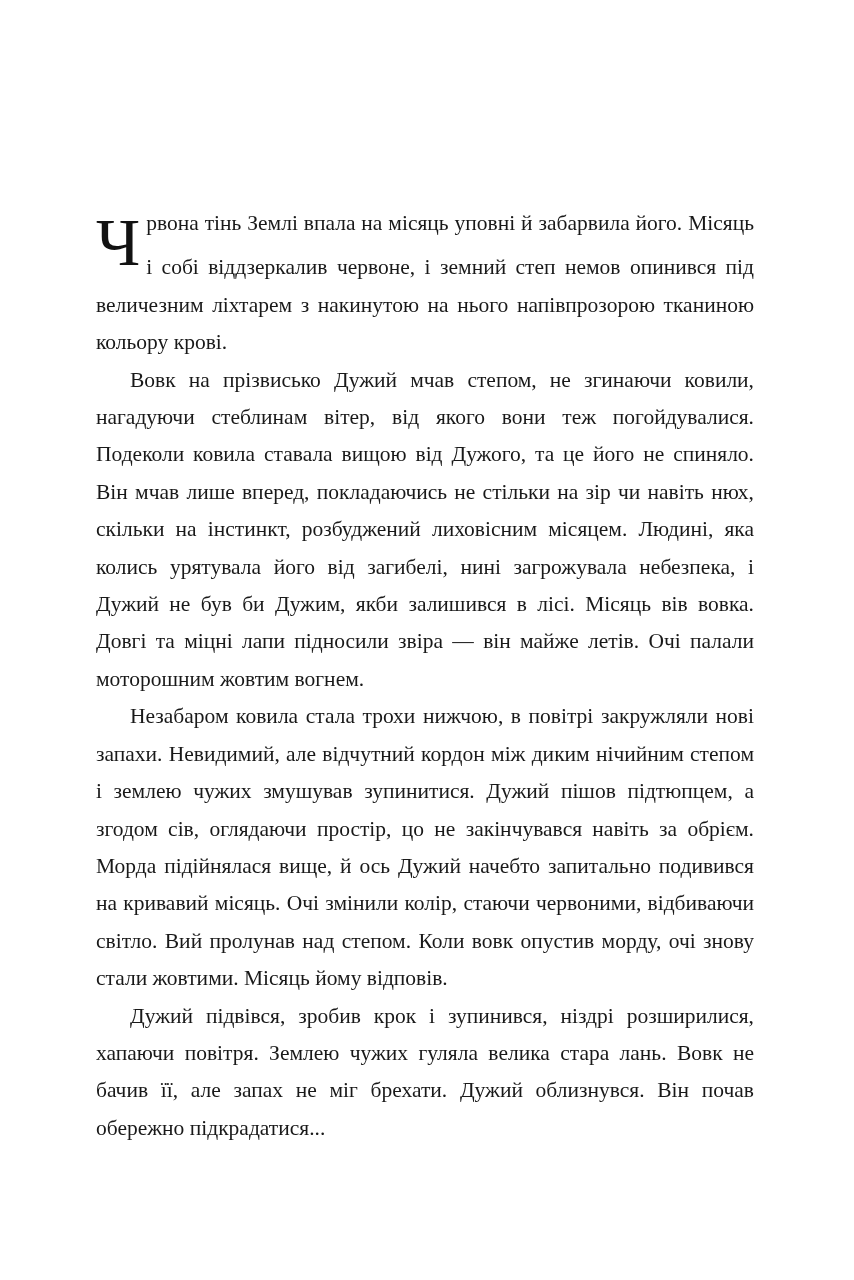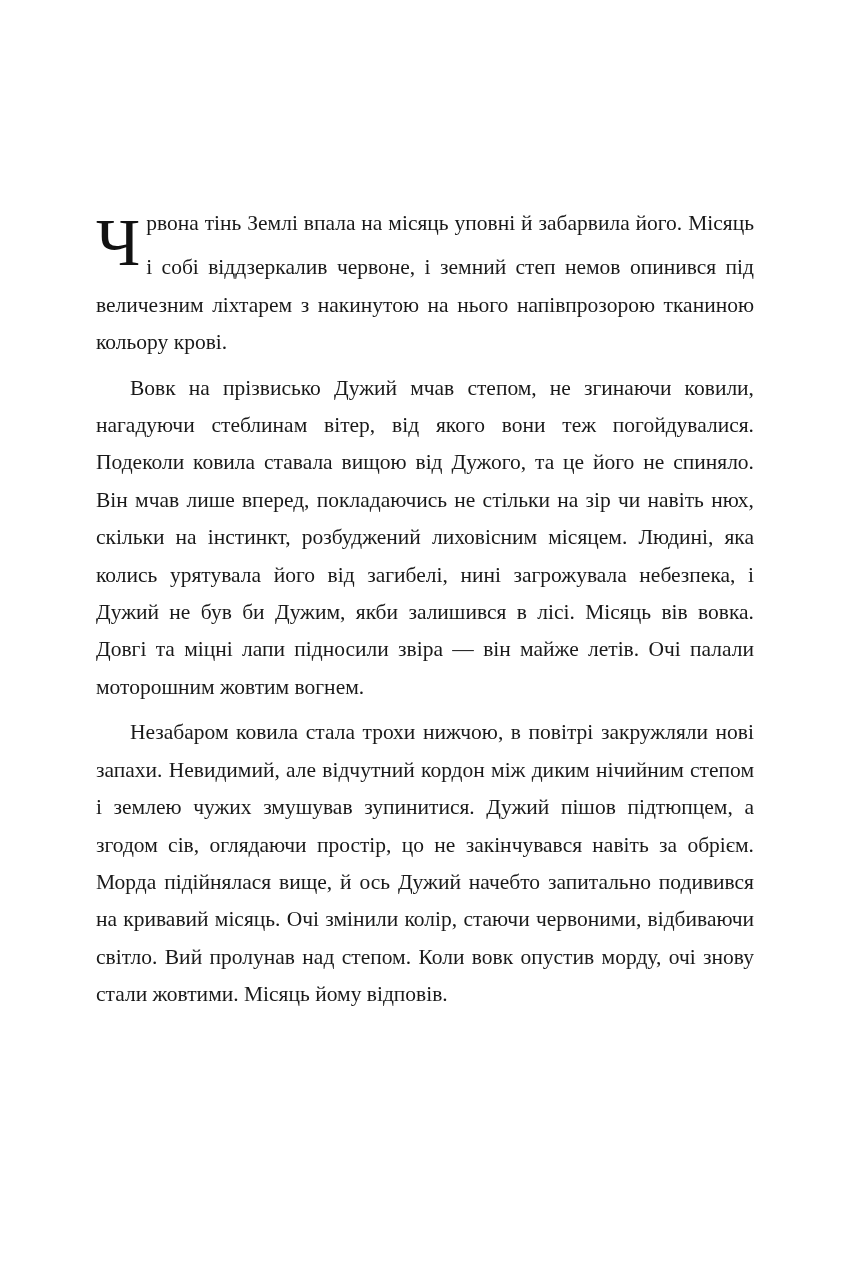--- a/index.html
+++ b/index.html
@@ -45,30 +45,31 @@
     float: left;
     font-family: "Liberation Serif", "DejaVu Serif", serif;
     font-size: 68px;
     line-height: 62px;
     padding: 6px 4px 0 0;
     margin-right: 2px;
     font-weight: 400;
     color: #121212;
   }
   .para + .para {
-    margin-top: 8px;
+    margin-top: 0;
   }
 </style>
 </head>
 <body>
 
 <div class="page">
   <div class="body-text">
 
     <p class="para first"><span class="dropcap">Ч</span><span>ервона тінь Землі впала на місяць уповні й забарвила його. Місяць і собі віддзеркалив червоне, і земний степ немов опинився під величезним ліхтарем з накинутою на нього напівпрозорою тканиною кольору крові.</span></p>
 
     <p class="para">Вовк на прізвисько Дужий мчав степом, не згинаючи ковили, нагадуючи стеблинам вітер, від якого вони теж погойдувалися. Подеколи ковила ставала вищою від Дужого, та це його не спиняло. Він мчав лише вперед, покладаючись не стільки на зір чи навіть нюх, скільки на інстинкт, розбуджений лиховісним місяцем. Людині, яка колись урятувала його від загибелі, нині загрожувала небезпека, і Дужий не був би Дужим, якби залишився в лісі. Місяць вів вовка. Довгі та міцні лапи підносили звіра — він майже летів. Очі палали моторошним жовтим вогнем.</p>
 
     <p class="para">Незабаром ковила стала трохи нижчою, в повітрі закружляли нові запахи. Невидимий, але відчутний кордон між диким нічийним степом і землею чужих змушував зупинитися. Дужий пішов підтюпцем, а згодом сів, оглядаючи простір, цо не закінчувався навіть за обрієм. Морда підійнялася вище, й ось Дужий начебто запитально подивився на кривавий місяць. Очі змінили колір, стаючи червоними, відбиваючи світло. Вий пролунав над степом. Коли вовк опустив морду, очі знову стали жовтими. Місяць йому відповів.</p>
 
+    <p class="para">Дужий підвівся, зробив крок і зупинився, ніздрі розширилися, хапаючи повітря. Землею чужих гуляла велика стара лань. Вовк не бачив її, але запах не міг брехати. Дужий облизнувся. Він почав обережно підкрадатися...</p>
 
   </div>
 </div>
 
 </body></html>

